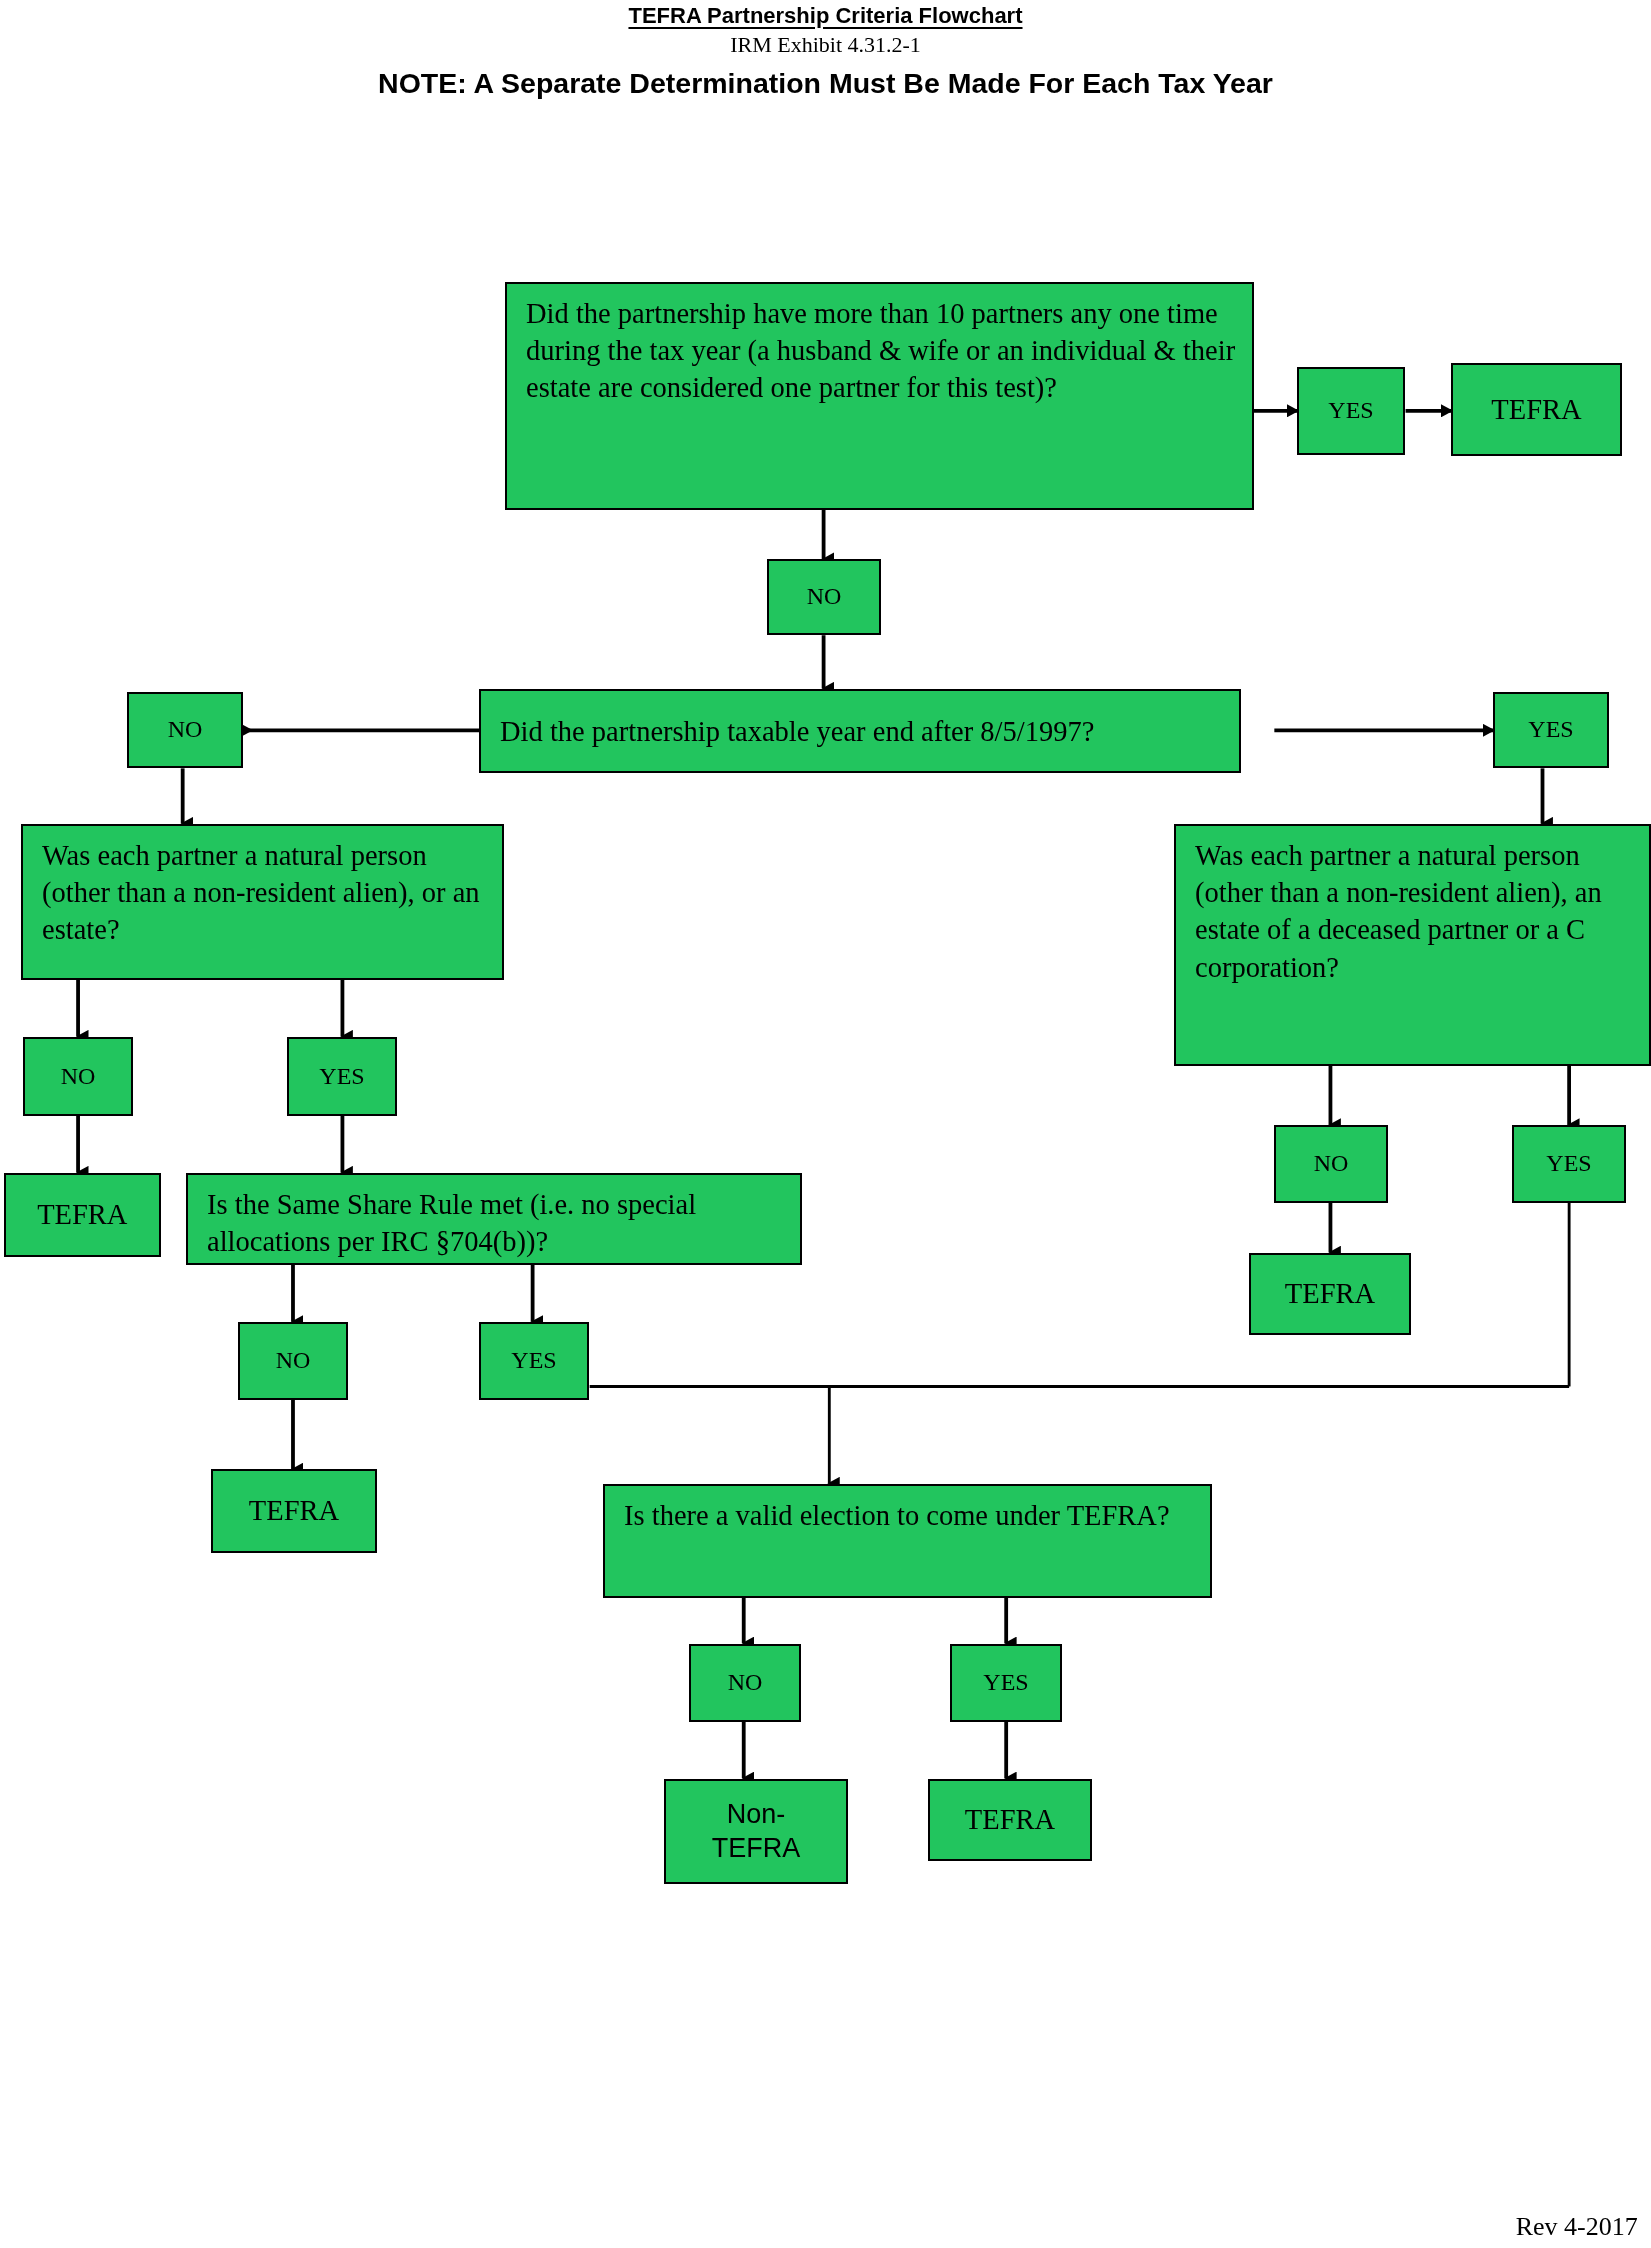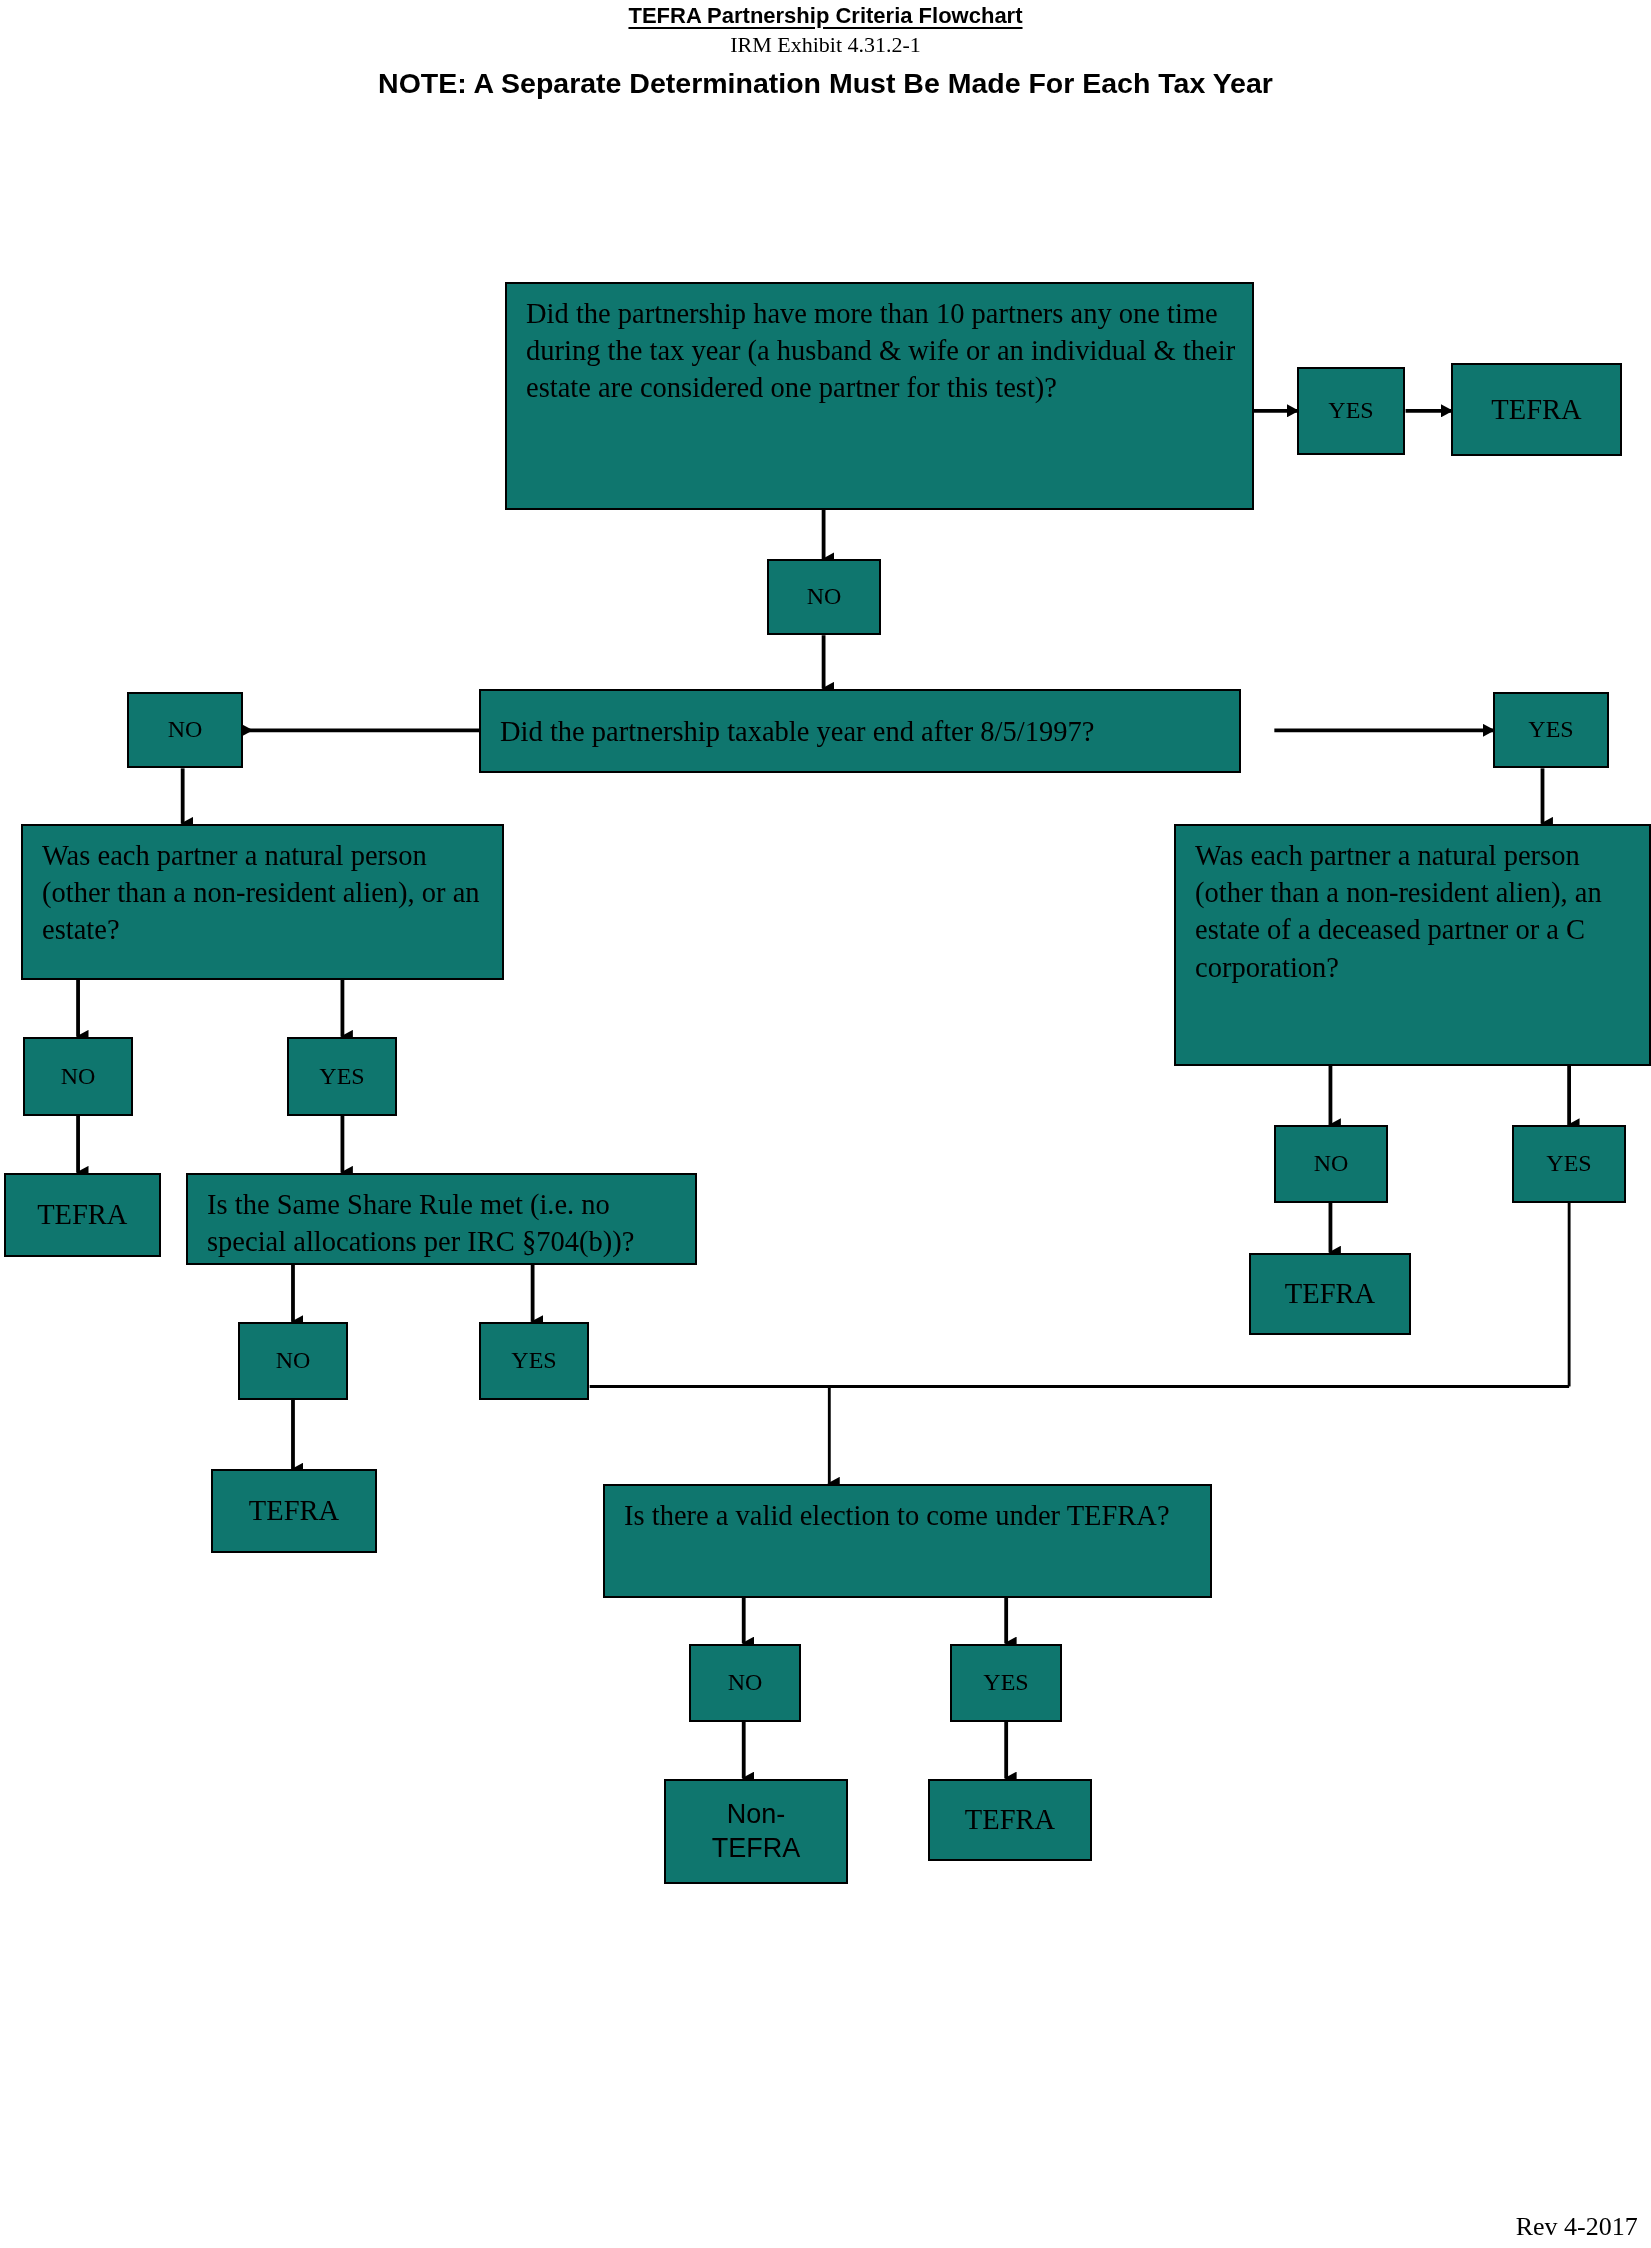--- a/index.html
+++ b/index.html
@@ -64,21 +64,21 @@
     top: 0;
     width: 1651px;
     height: 2248px;
   }
 
   
   .node {
     position: absolute;
     box-sizing: border-box;
     border: 2.9px solid #000000;
-    background: #0f766e;
+    background: #22c55e;
     font-family: "Liberation Serif", "DejaVu Serif", serif;
     font-size: 28.5px;
     line-height: 1.30;
     color: #000000;
   }
   .node.q {
     padding: 11.4px 15px 9.5px 19px;
     text-align: left;
   }
   .node.lbl {
@@ -244,21 +244,21 @@
   </div>
 
   <div class="node lbl" style="left:1512px; top:1125px; width:114px; height:78px;">
     <span>YES</span>
   </div>
 
   <div class="node term" style="left:1249px; top:1253px; width:162px; height:82px;">
     <span>TEFRA</span>
   </div>
 
-  <div class="node q" style="left:186px; top:1173px; width:511px; height:92px;">
+  <div class="node q" style="left:186px; top:1173px; width:616px; height:92px;">
     <span>Is the Same Share Rule met (i.e. no special allocations per IRC §704(b))?</span>
   </div>
 
   <div class="node lbl" style="left:238px; top:1322px; width:110px; height:78px;">
     <span>NO</span>
   </div>
 
   <div class="node lbl" style="left:479px; top:1322px; width:110px; height:78px;">
     <span>YES</span>
   </div>

